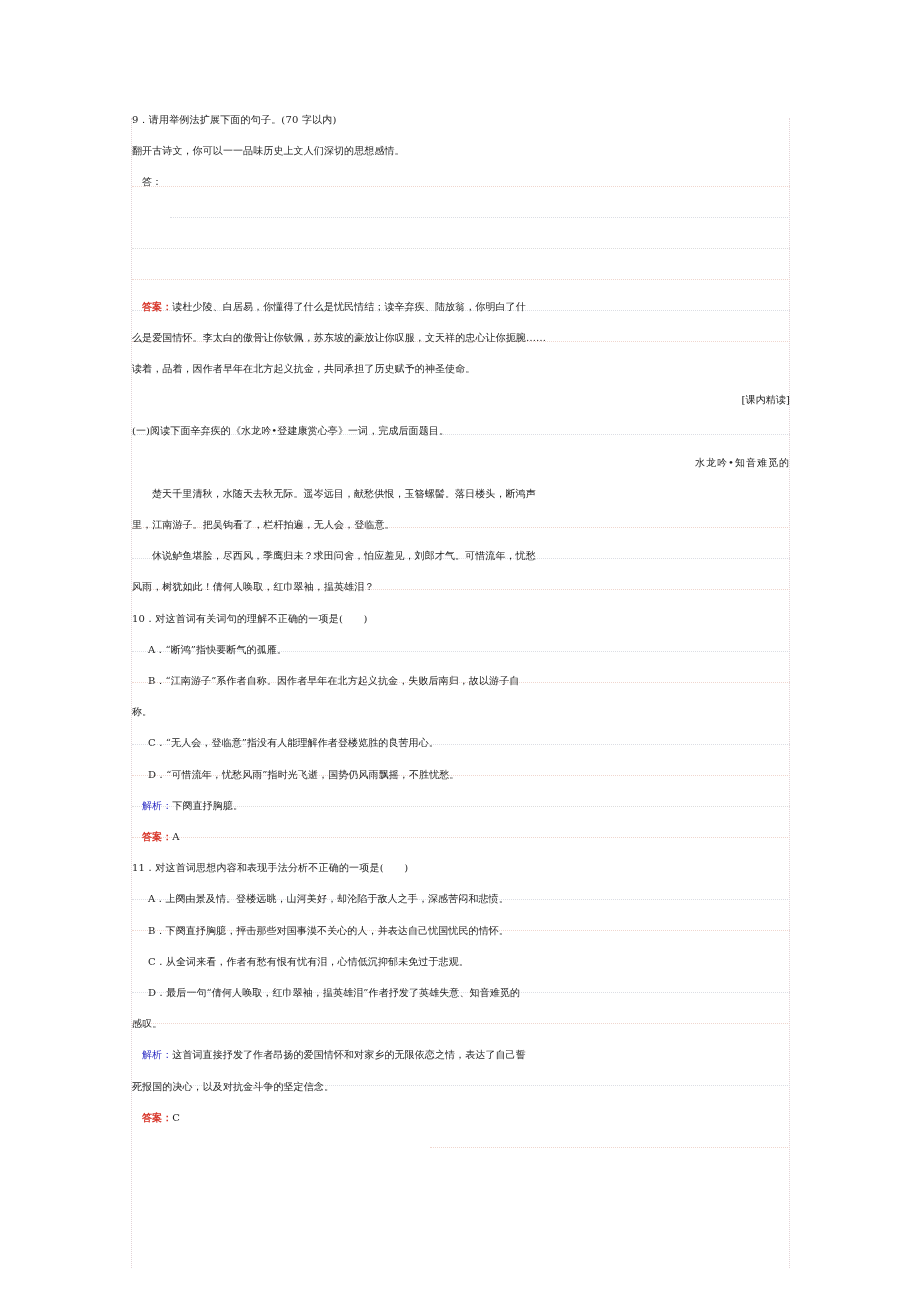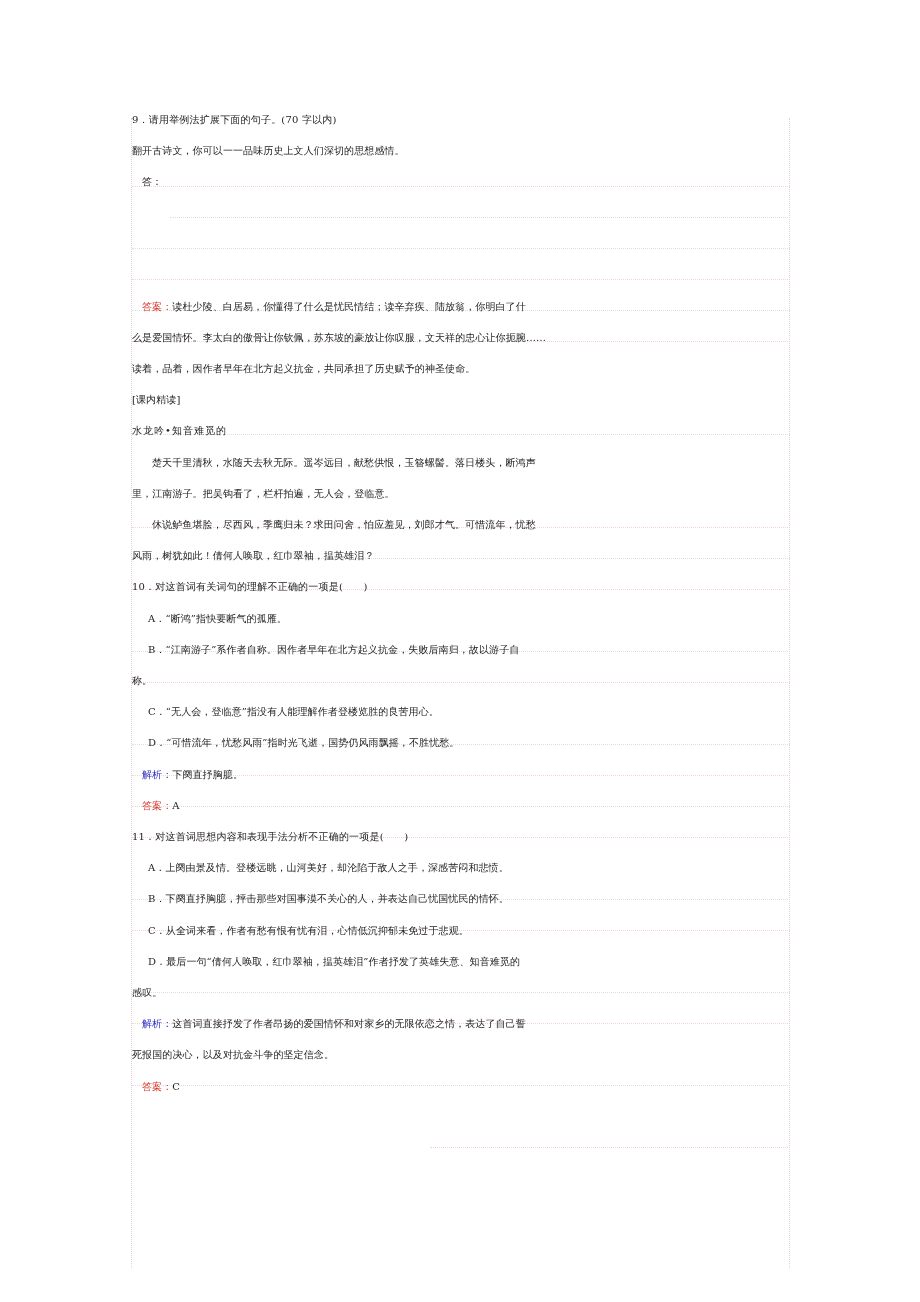--- a/index.html
+++ b/index.html
@@ -51,24 +51,24 @@
   }
   .line {
     font-size: 10px;
     line-height: 31.2px;
     color: #1c1c1c;
     letter-spacing: .1px;
     white-space: nowrap;
   }
   .indent { text-indent: 2em; }
   .indent1 { text-indent: 1em; }
-  .center { text-align: left; white-space: normal; }
+  .center { text-align: right; white-space: normal; }
   .opt { padding-left: 1.6em; }
   .label-jiexi { color: #2b2bc4; }
-  .label-daan  { color: #d8362a; }
+  .label-daan  { color: #d8362a; font-weight: bold; }
   .blank-block { height: 93px; }
   .qline { letter-spacing: .2px; }
   .poem-title { letter-spacing: 1px; }
 </style>
 </head>
 <body>
 
 <div class="page">
 
   <div class="rule-layer">
@@ -106,20 +106,21 @@
     <div class="line indent1">答：</div>
 
     <div class="blank-block"></div>
 
 
     <div class="line indent1"><span class="label-daan">答案</span><span class="label-daan">：</span><span>读杜少陵、白居易，你懂得了什么是忧民情结；读辛弃疾、陆放翁，你明白了什</span></div>
     <div class="line">么是爱国情怀。李太白的傲骨让你钦佩，苏东坡的豪放让你叹服，文天祥的忠心让你扼腕……</div>
     <div class="line">读着，品着，因作者早年在北方起义抗金，共同承担了历史赋予的神圣使命。</div>
 
     <div class="line center">[课内精读]</div>
+    <div class="line">(一)阅读下面辛弃疾的《水龙吟•登建康赏心亭》一词，完成后面题目。</div>
     <div class="line center poem-title">水龙吟•知音难觅的</div>
 
     <div class="line indent">楚天千里清秋，水随天去秋无际。遥岑远目，献愁供恨，玉簪螺髻。落日楼头，断鸿声</div>
     <div class="line">里，江南游子。把吴钩看了，栏杆拍遍，无人会，登临意。</div>
     <div class="line indent">休说鲈鱼堪脍，尽西风，季鹰归未？求田问舍，怕应羞见，刘郎才气。可惜流年，忧愁</div>
     <div class="line">风雨，树犹如此！倩何人唤取，红巾翠袖，揾英雄泪？</div>
 
     <div class="line qline">10．对这首词有关词句的理解不正确的一项是(　　)</div>
     <div class="line opt">A．“断鸿”指快要断气的孤雁。</div>
     <div class="line opt">B．“江南游子”系作者自称。因作者早年在北方起义抗金，失败后南归，故以游子自</div>

